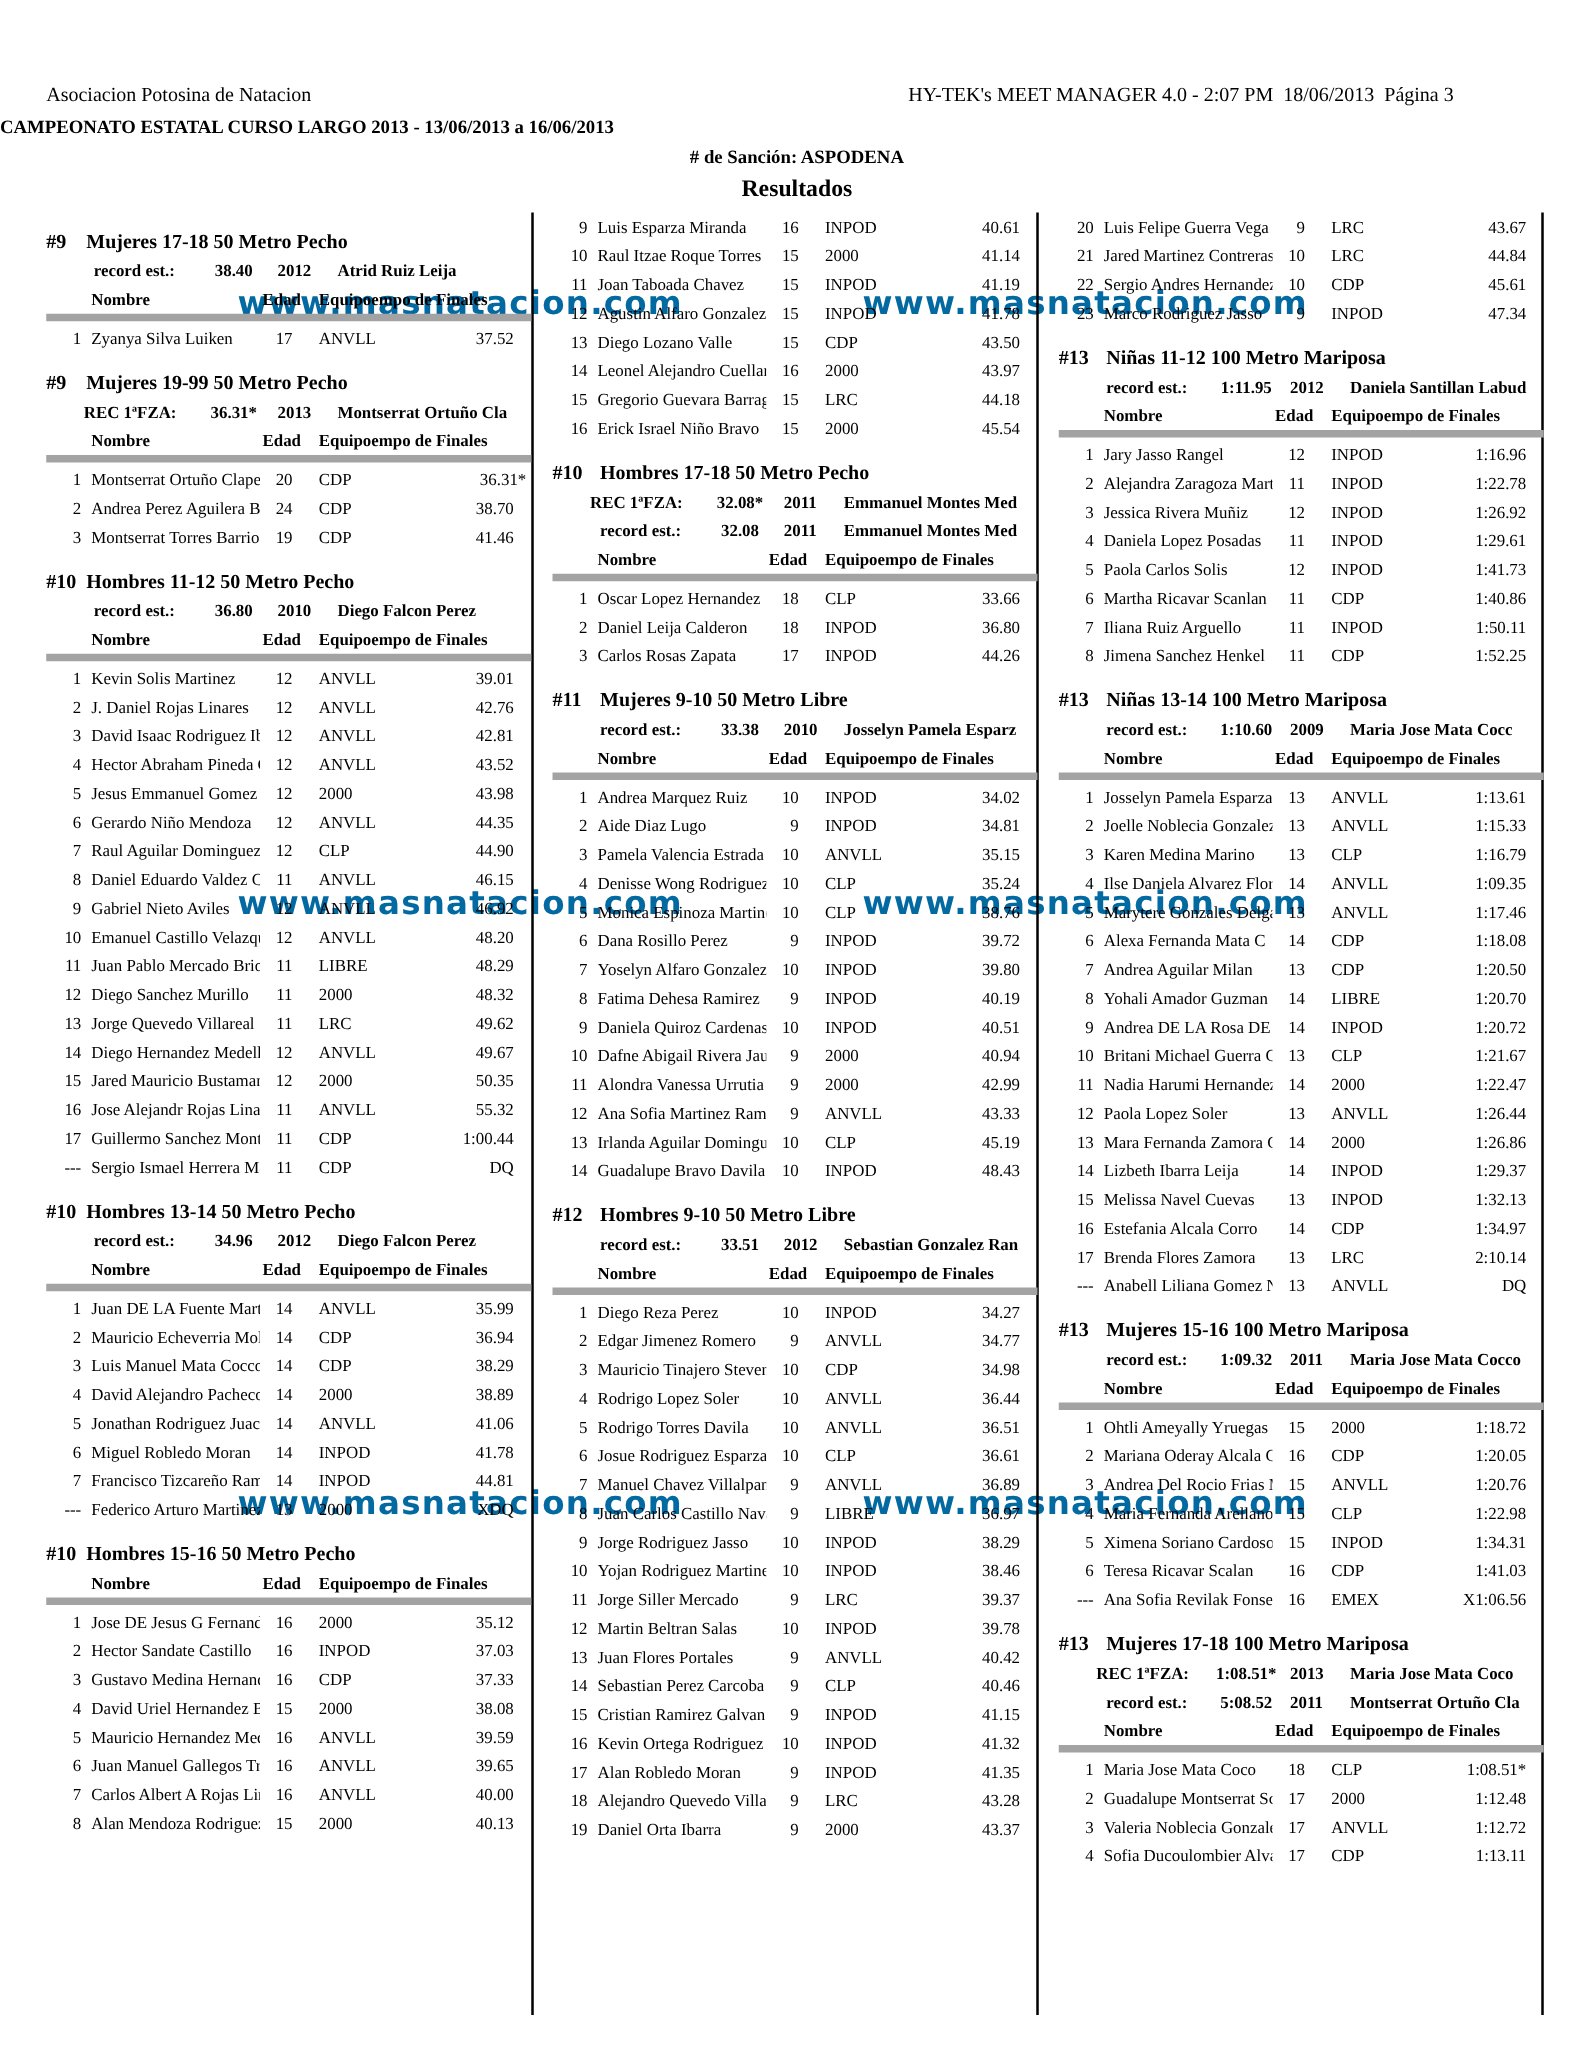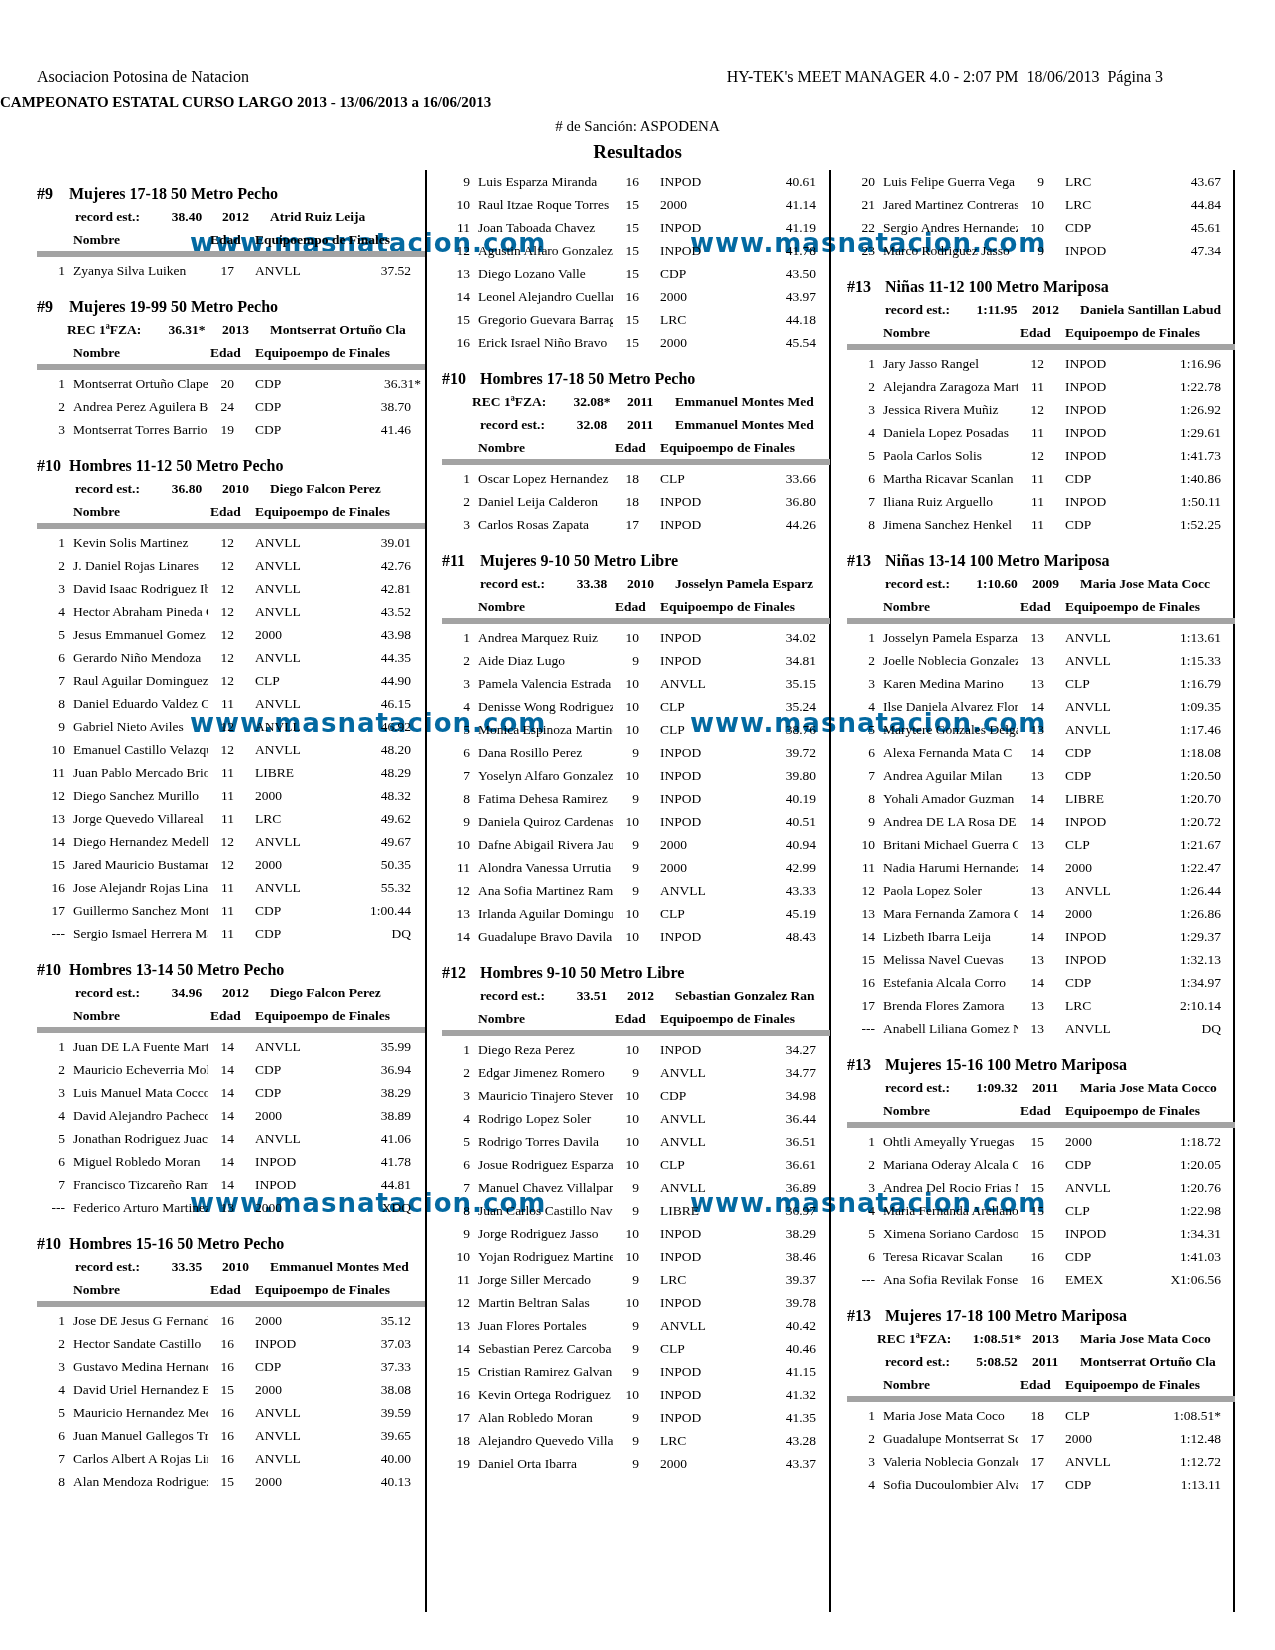--- a/index.html
+++ b/index.html
@@ -3,21 +3,21 @@
 <meta charset="utf-8">
 <style>
   html, body { margin: 0; padding: 0; background: #ffffff; }
   body {
     width: 1275px; height: 1650px; position: relative; overflow: hidden;
     font-family: "Liberation Serif", "DejaVu Serif", serif; color: #000;
   }
   .hdr-left { position: absolute; left: 37px; top: 68px; font-size: 16px; }
   .hdr-right { position: absolute; right: 112px; top: 68px; font-size: 16px; white-space: pre; }
   .hdr-title { position: absolute; left: 0; right: 0; top: 94px; text-align: left; font-size: 15px; font-weight: bold; }
-  .hdr-sanc { position: absolute; left: 0; right: 0; top: 118px; text-align: center; font-size: 15px; font-weight: normal; }
+  .hdr-sanc { position: absolute; left: 0; right: 0; top: 118px; text-align: center; font-size: 15px; font-weight: bold; }
   .hdr-res { position: absolute; left: 0; right: 0; top: 141px; text-align: center; font-size: 19px; font-weight: bold; }
 
   .col { position: absolute; top: 170px; }
   .col1 { left: 37px; width: 388px; top: 183px; }
   .col2 { left: 442px; width: 388px; top: 170px; }
   .col3 { left: 847px; width: 388px; top: 170px; }
   .vrule { position: absolute; top: 170px; width: 2px; height: 1442px; background: #000; }
 
   .event { margin-bottom: 14px; }
   .event-title { font-weight: bold; font-size: 16px; height: 22px; line-height: 22px; white-space: nowrap; }
@@ -330,23 +330,20 @@
           <span class="place">---</span>
           <span class="name">Federico Arturo Martinez</span>
           <span class="age">13</span>
           <span class="team">2000</span>
           <span class="time">XDQ</span>
         </div>
       </div>
   </div>
     <div class="event">
     <div class="event-title"><span class="num">#10</span><span>Hombres 15-16 50 Metro Pecho</span></div>
-    <div class="recs">
-        <div class="rec"><span class="lbl">record est.:</span><span class="time">33.35</span><span class="yr">2010</span><span>Emmanuel Montes Med</span></div>
-      </div>
     <div class="colhdr">
       <span class="h-name">Nombre</span>
       <span class="h-age">Edad</span>
       <span class="h-team">Equipoempo de Finales</span>
     </div>
     <div class="rows">
         <div class="row">
           <span class="place">1</span>
           <span class="name">Jose DE Jesus G Fernand</span>
           <span class="age">16</span>

